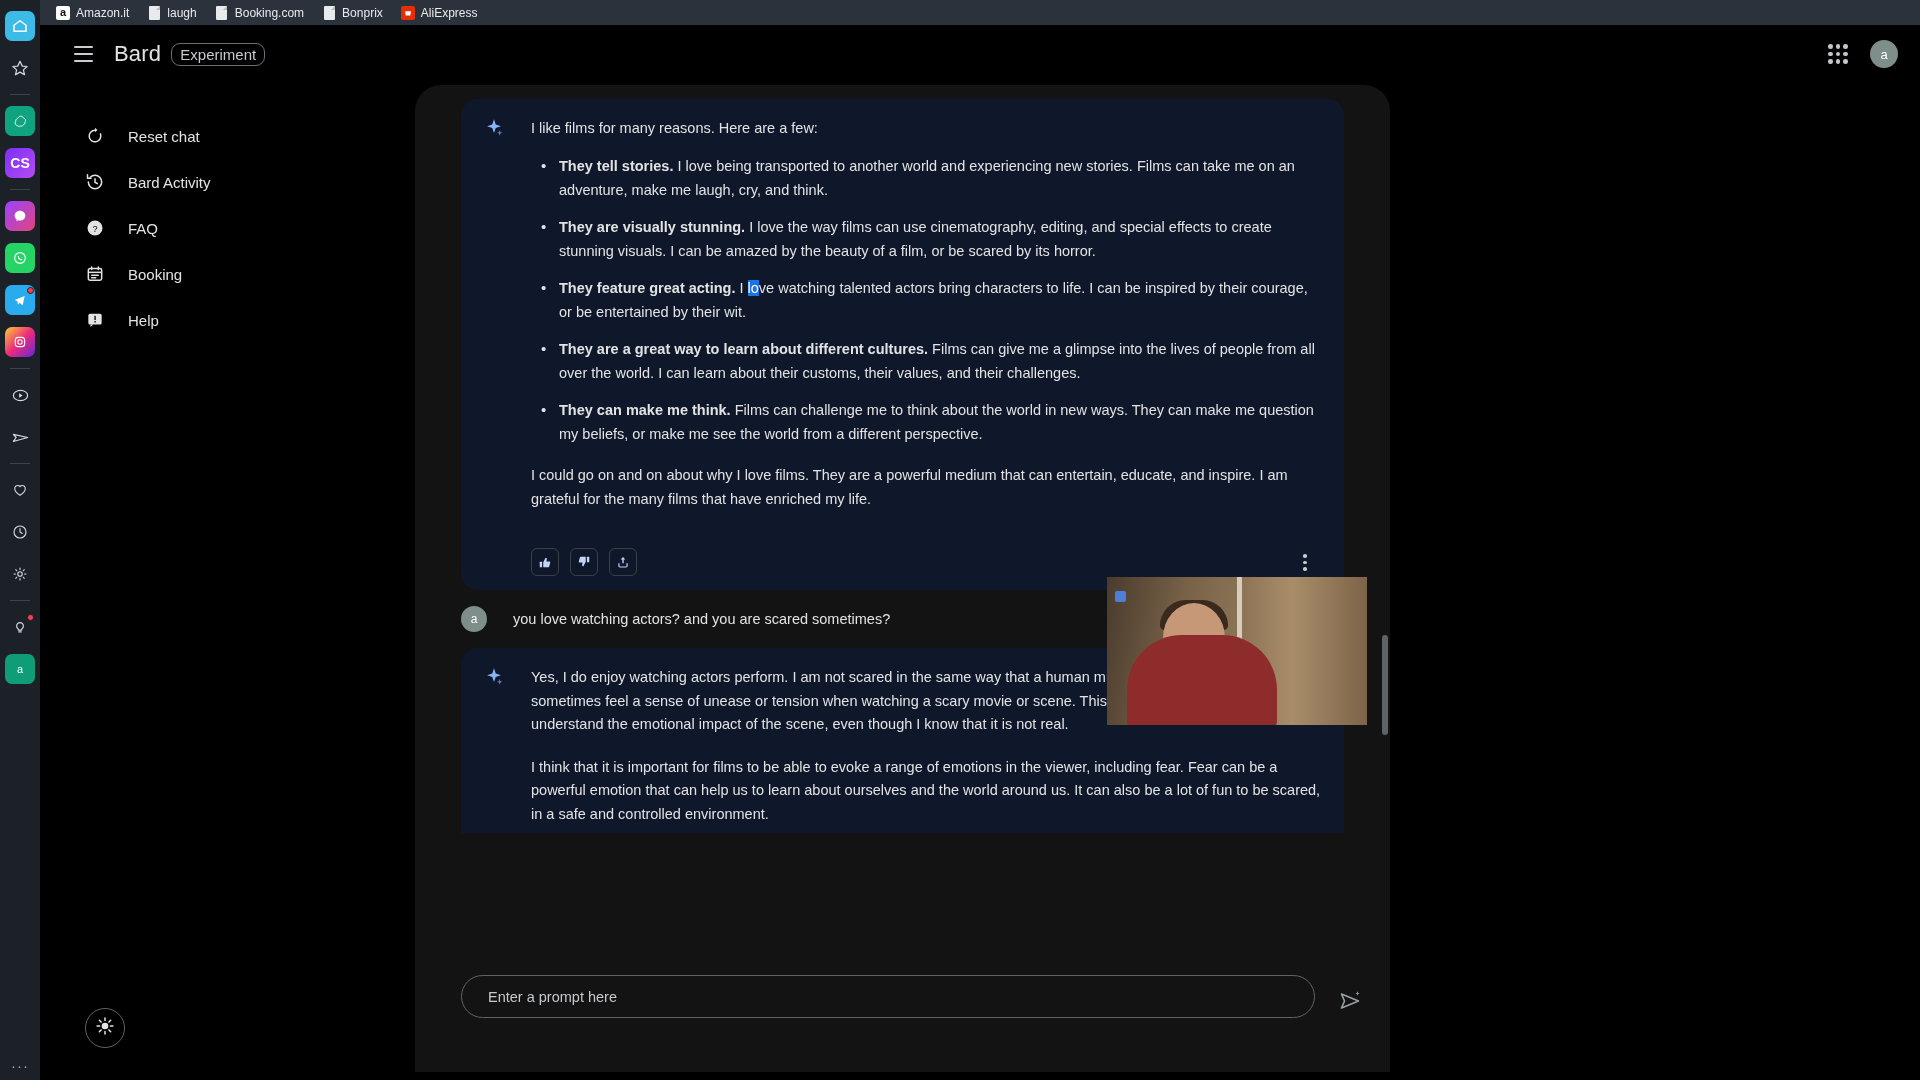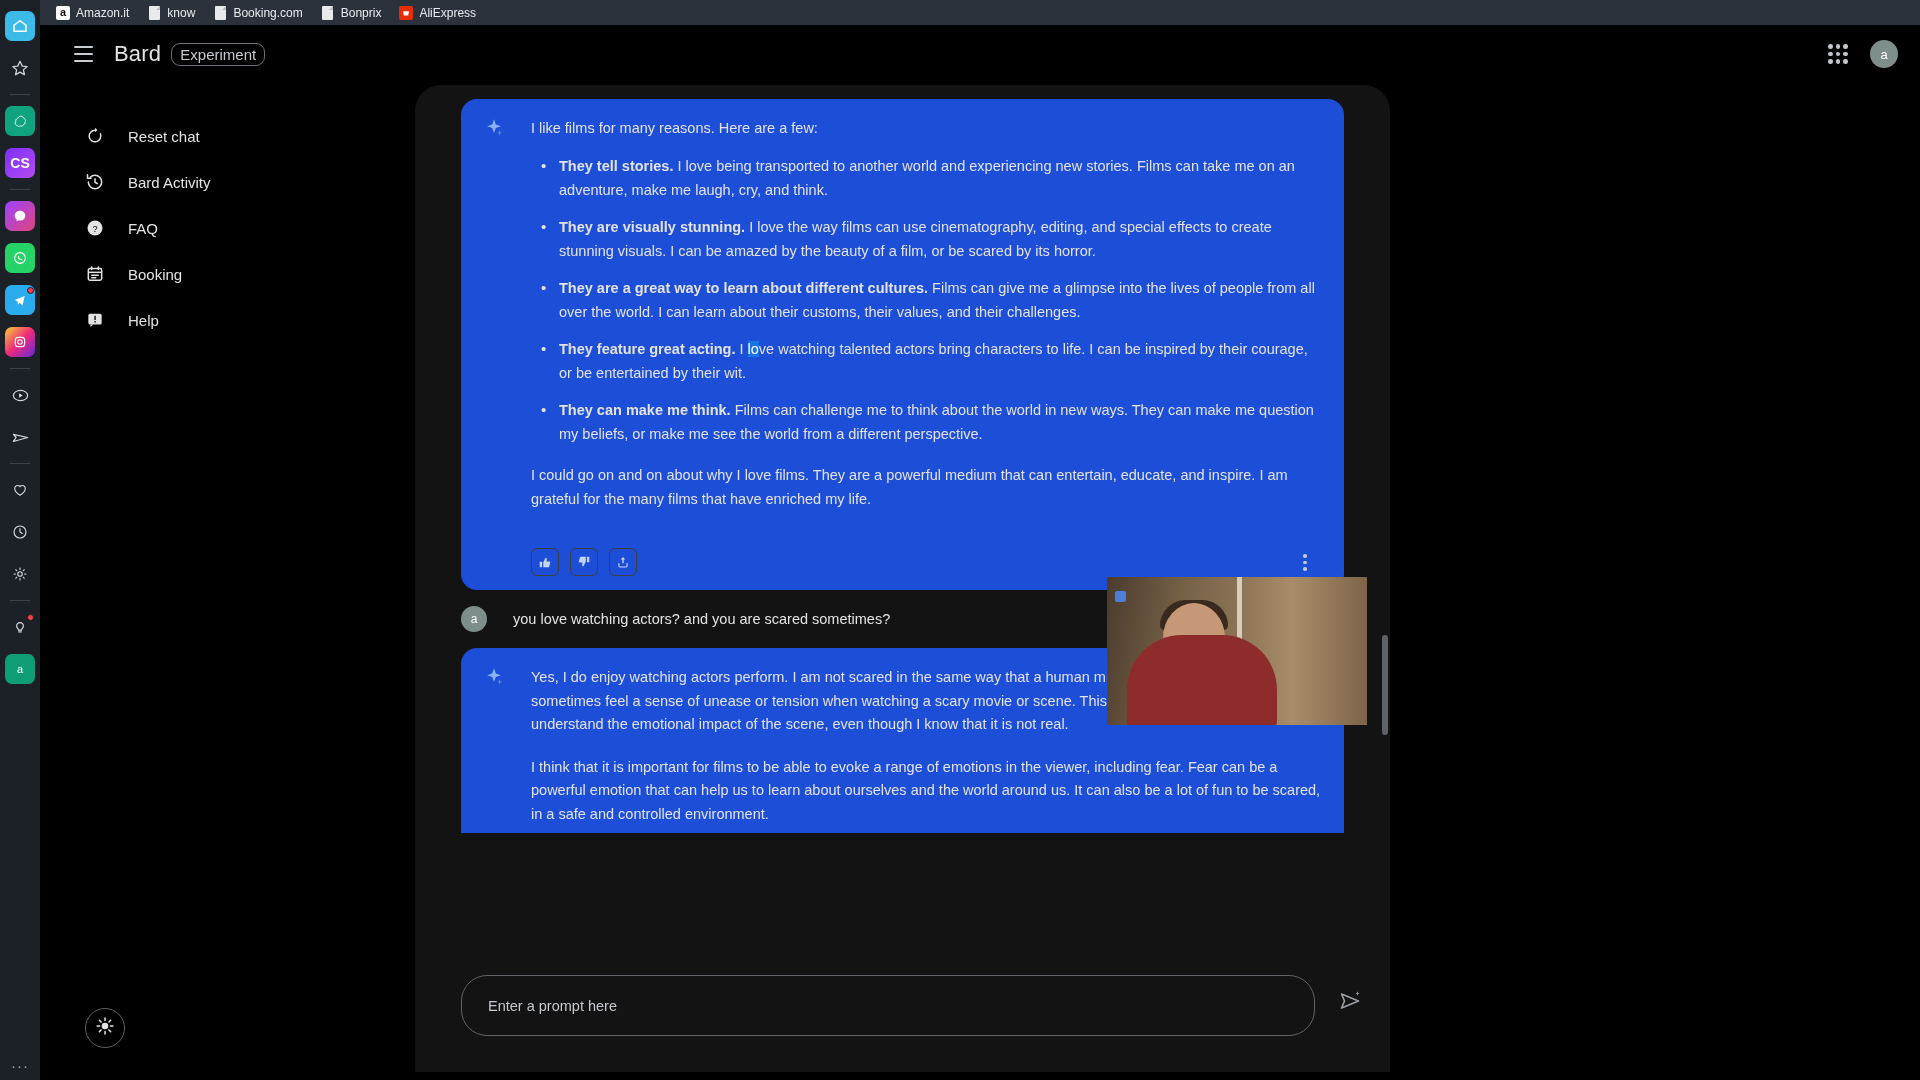--- a/index.html
+++ b/index.html
@@ -60,21 +60,21 @@
   
   .theme-toggle { position:absolute; left:45px; bottom:32px; width:40px; height:40px; border-radius:50%;
       border:1px solid #5f6368; display:flex; align-items:center; justify-content:center; }
 
   
   .chat-col { position:absolute; left:375px; top:60px; width:975px; bottom:8px; }
   .chat-surface { position:absolute; left:0; right:0; top:0; bottom:0; background:#131314; border-radius:26px 26px 0 0; }
   .scroll-area { position:absolute; left:0; right:0; top:0; height:748px; overflow:hidden; }
 
   .msg { position:relative; padding: 0 28px 0 28px; }
-  .bard-card { background:#1d4ed8; border-radius:16px; margin:0 18px; padding:18px 22px 0 22px; position:relative;}
+  .bard-card { background:#0f172a; border-radius:16px; margin:0 18px; padding:18px 22px 0 22px; position:relative;}
   .bard-row { display:flex; gap:26px; }
   .sparkle { width:22px;height:22px;flex:0 0 auto;}
   .bard-text { color:#e3e3e3; font-size:14.5px; line-height:1.62; flex:1; }
   .bard-text p { margin-bottom: 15px; }
   ul.reasons { list-style:none; margin: 14px 0 6px 0; }
   ul.reasons li { position:relative; padding-left:28px; margin-bottom:14px; line-height:1.62; }
   ul.reasons li:before { content:"•"; position:absolute; left:10px; top:-1px; color:#e3e3e3; font-size:15px;}
   .b { font-weight:bold; }
   .sel { background:#1a73e8; color:#fff; }
 
@@ -85,21 +85,21 @@
 
   .user-row { display:flex; align-items:center; gap:26px; padding: 16px 28px 16px 46px; }
   .user-av { width:26px;height:26px;border-radius:50%;background:#7e8e8a;color:#fff;display:flex;align-items:center;justify-content:center;font-size:12px;flex:0 0 auto;}
   .user-text { color:#e3e3e3; font-size:14.5px; }
 
   
   .sbar { position:absolute; right:2px; top:550px; width:6px; height:100px; border-radius:3px; background:#5f6368; }
 
   
   .prompt-wrap { position:absolute; left:0; right:0; bottom:0; height:115px; }
-  .prompt-box { position:absolute; left:46px; right:75px; top:18px; height:61px; border:1px solid #5f6368; border-radius:26px; display:flex; align-items:center; padding:14px 26px;}
+  .prompt-box { position:absolute; left:46px; right:75px; top:18px; height:43px; border:1px solid #5f6368; border-radius:26px; display:flex; align-items:center; padding:14px 26px;}
   .prompt-ph { color:#c5c8cc; font-size:14.5px; }
   .send { position:absolute; right:28px; top:32px; width:24px; height:24px; }
   .disclaimer { position:absolute; left:0; right:0; top:78px; text-align:center; color:#bdc1c6; font-size:12px;}
 
   
   .cam { position:absolute; left:1107px; top:577px; width:260px; height:148px; overflow:hidden; background:#3a2f27; }
   .cam-wall { position:absolute; inset:0; background:
       linear-gradient(90deg,#5d4a38 0%, #6b5640 18%, #9a apostrophe 0%);
       background: linear-gradient(100deg,#4a3b2d 0%,#7a6449 30%,#8a7254 48%,#5c4836 62%,#3b2f24 100%); }
   .cam-door { position:absolute; left:52%; top:0; width:48%; height:100%; background:linear-gradient(90deg,#8d7456,#a98d6a 40%,#7d6449); }
@@ -206,21 +206,21 @@
     <div class="bm">
       <span class="bm-ico" style="background:#fff;">
         <span style="color:#111;font-size:11px;font-weight:bold;line-height:1;">a</span>
       </span>
       <span class="bm-label">Amazon.it</span>
     </div>
     <div class="bm">
       <span class="bm-ico">
           <span class="fav-doc"></span>
         </span>
-      <span class="bm-label">know</span>
+      <span class="bm-label">laugh</span>
     </div>
     <div class="bm">
       <span class="bm-ico">
           <span class="fav-doc"></span>
         </span>
       <span class="bm-label">Booking.com</span>
     </div>
     <div class="bm">
       <span class="bm-ico">
           <span class="fav-doc"></span>
@@ -342,24 +342,24 @@
               <div class="bard-text">
                 <p>I like films for many reasons. Here are a few:</p>
                 <ul class="reasons">
                   <li>
                     <span class="b">They tell stories.</span><span> I love being transported to another world and experiencing new stories. Films can take me on an adventure, make me laugh, cry, and think.</span>
                   </li>
                   <li>
                     <span class="b">They are visually stunning.</span><span> I love the way films can use cinematography, editing, and special effects to create stunning visuals. I can be amazed by the beauty of a film, or be scared by its horror.</span>
                   </li>
                   <li>
-                    <span class="b">They are a great way to learn about different cultures.</span><span> Films can give me a glimpse into the lives of people from all over the world. I can learn about their customs, their values, and their challenges.</span>
+                    <span class="b">They feature great acting.</span><span> I </span><span class="sel">lo</span><span>ve watching talented actors bring characters to life. I can be inspired by their courage, or be entertained by their wit.</span>
                   </li>
                   <li>
-                    <span class="b">They feature great acting.</span><span> I </span><span class="sel">lo</span><span>ve watching talented actors bring characters to life. I can be inspired by their courage, or be entertained by their wit.</span>
+                    <span class="b">They are a great way to learn about different cultures.</span><span> Films can give me a glimpse into the lives of people from all over the world. I can learn about their customs, their values, and their challenges.</span>
                   </li>
                   <li>
                     <span class="b">They can make me think.</span><span> Films can challenge me to think about the world in new ways. They can make me question my beliefs, or make me see the world from a different perspective.</span>
                   </li>
                 </ul>
                 <p style="margin-top:18px;">I could go on and on about why I love films. They are a powerful medium that can entertain, educate, and inspire. I am grateful for the many films that have enriched my life.</p>
               </div>
             </div>
 
             <div class="actions">

